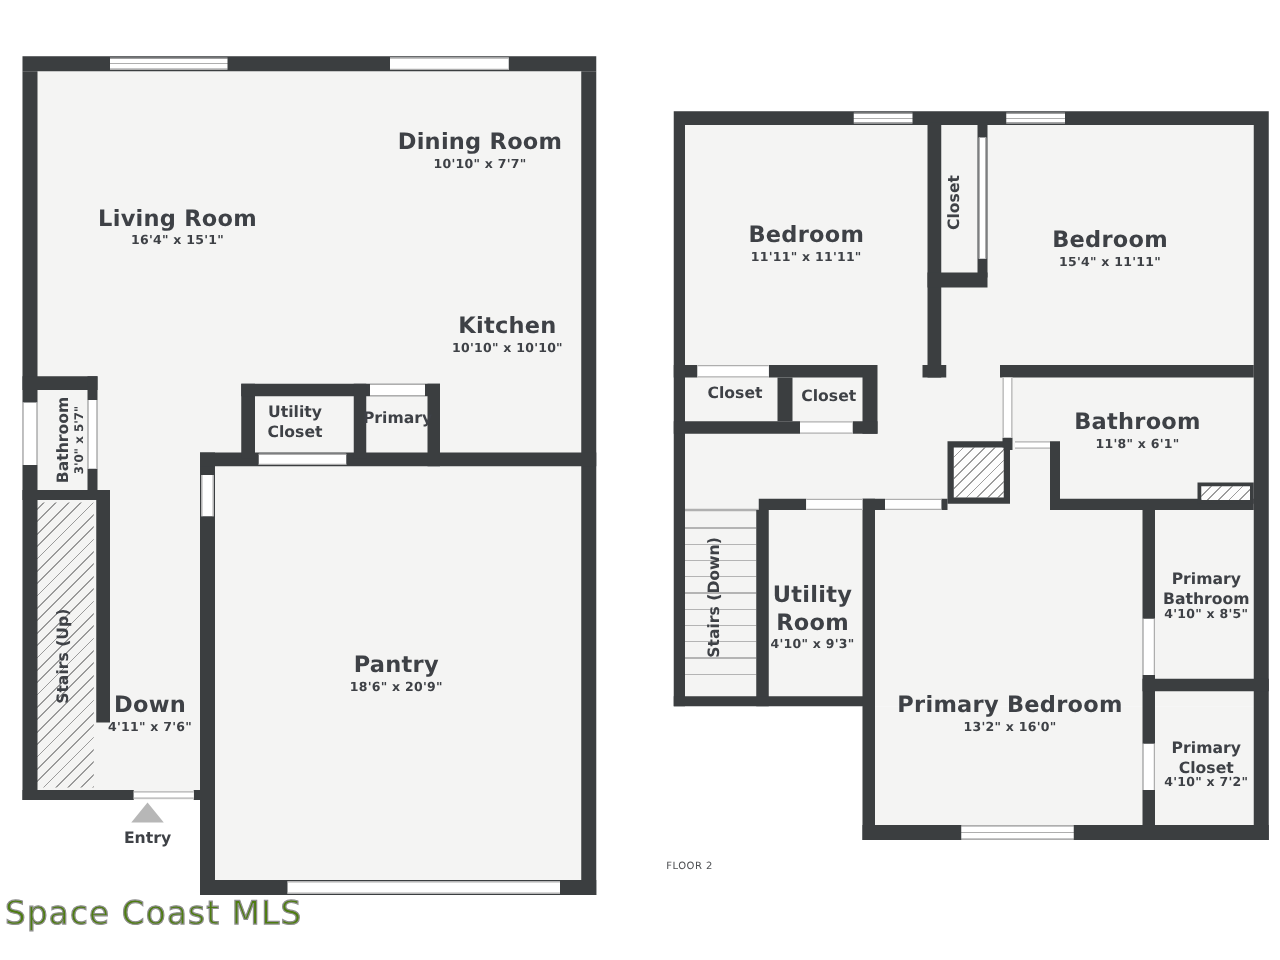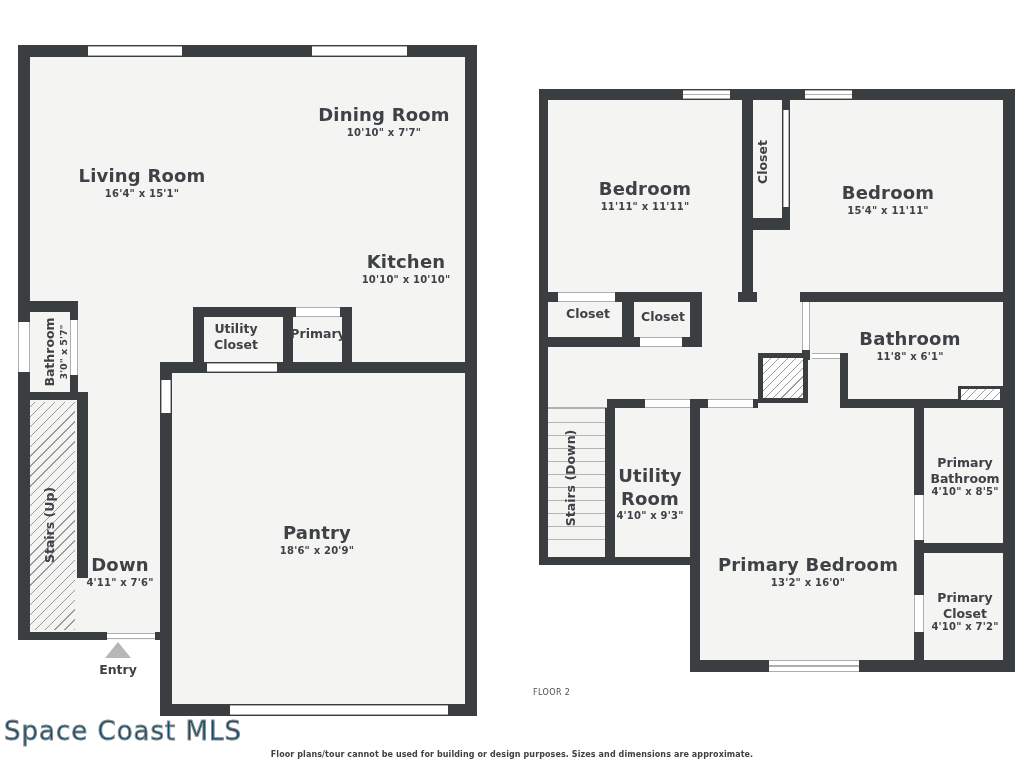--- a/index.html
+++ b/index.html
@@ -27,21 +27,21 @@
   .name{font-size:18px;letter-spacing:.2px;}
   .name-sm{font-size:12.5px;}
   .dims{font-size:10px;letter-spacing:.2px;}
   .dims-sm{font-size:9.5px;}
   .tri{position:absolute;width:0;height:0;border-left:13px solid transparent;
        border-right:13px solid transparent;border-bottom:16px solid var(--entry,#b7b7b7);z-index:4;}
   .floor-caption{position:absolute;font-size:8px;font-weight:normal;color:#4d4f52;
        letter-spacing:.4px;z-index:5;}
   .disclaimer{position:absolute;left:50%;transform:translateX(-50%);font-size:8px;font-weight:bold;
        color:#3f4043;letter-spacing:.1px;z-index:5;}
-  .watermark{position:absolute;font-size:26px;font-weight:400;color:#0c4a6e;letter-spacing:1px;
+  .watermark{position:absolute;font-size:26px;font-weight:400;color:#4d7c0f;letter-spacing:1px;
        -webkit-text-stroke:1px #8f8f8f;z-index:5;}
 </style>
 </head>
 <body>
 
 <div id="canvas">
 
   <section>
     <div class="plate" style="left:18px;top:45px;width:459px;height:595px;"></div>
     <div class="plate" style="left:160px;top:360px;width:317px;height:356px;"></div>
@@ -205,14 +205,13 @@
     </div>
     <div class="lbl" style="left:965px;top:612px;">
       <div class="name-sm">Primary</div>
       <div class="name-sm">Closet</div>
       <div class="dims">4'10" x 7'2"</div>
     </div>
   </section>
 
   <div class="floor-caption" style="left:533px;top:688px;">FLOOR 2</div>
   <div class="watermark" style="left:4px;top:716px;">Space Coast MLS</div>
-  <div class="disclaimer" style="top:750px;">Floor plans/tour cannot be used for building or design purposes. Sizes and dimensions are approximate.</div>
 </div>
 
 </body></html>

